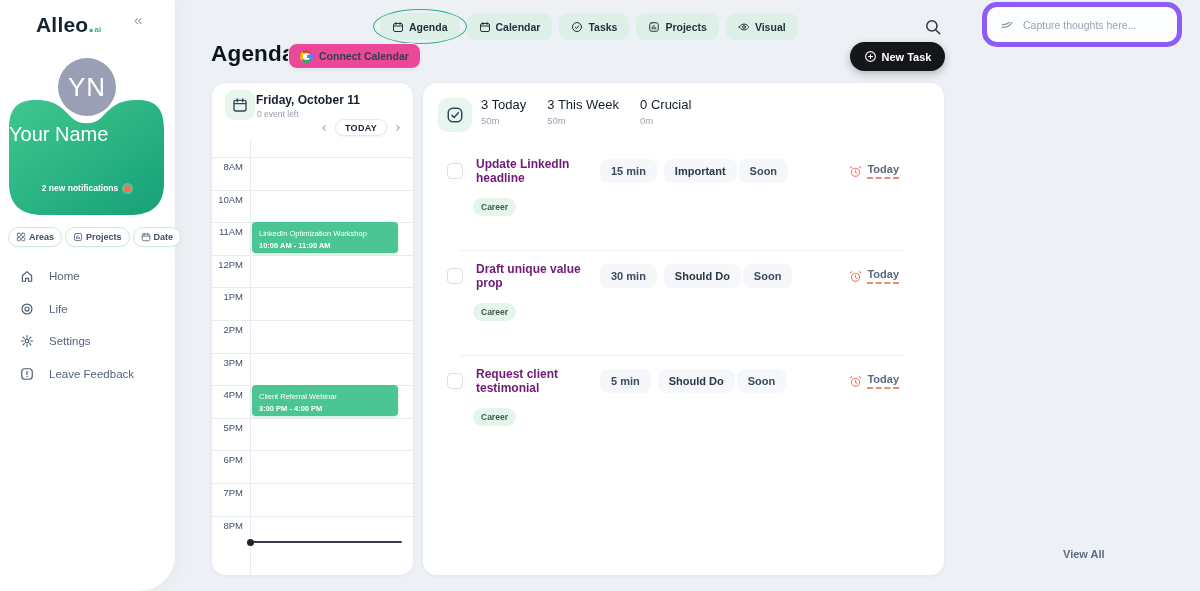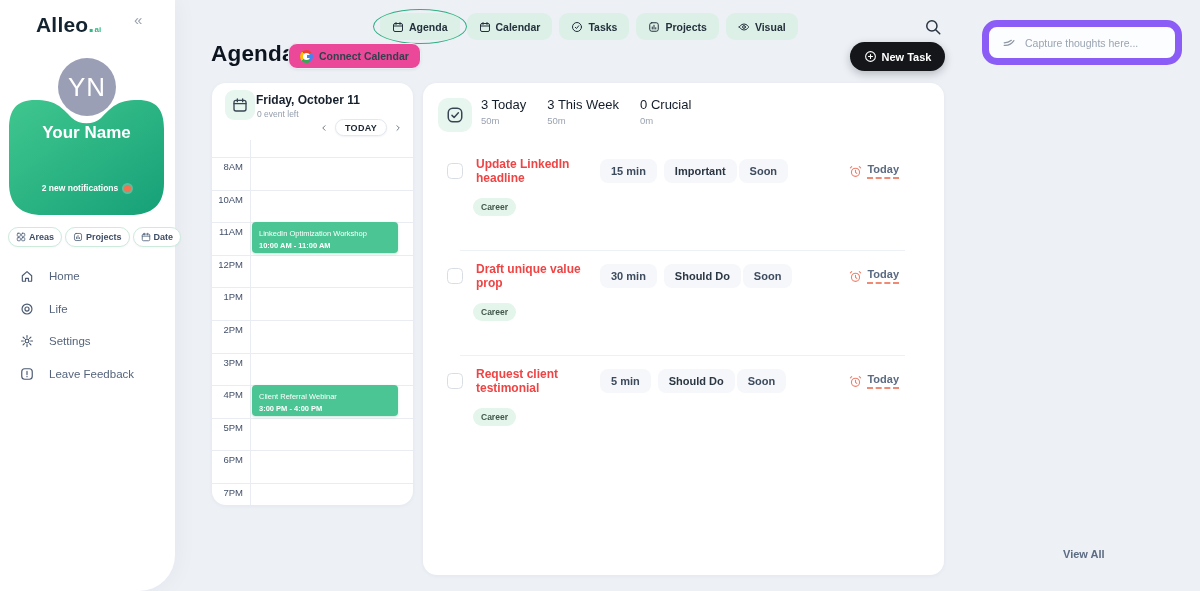--- a/index.html
+++ b/index.html
@@ -12,21 +12,21 @@
 
   
   .sidebar { position:absolute; left:0; top:0; width:175px; height:591px; background:#fff; border-radius:0 0 36px 0; box-shadow:0 0 24px rgba(15,30,60,.05); }
   .logo { position:absolute; left:36px; top:13px; font-size:21px; font-weight:700; color:#132430; letter-spacing:.2px; }
   .logo .dot { color:#2fb984; }
   .logo .suffix { font-size:8px; color:#2fb984; font-weight:600; }
   .collapse-btn { position:absolute; left:134px; top:11px; font-size:15px; color:#99a1ad; cursor:pointer; }
   .avatar { position:absolute; left:58px; top:58px; width:58px; height:58px; border-radius:50%; background:#9b9fb6; color:#fff; display:flex; align-items:center; justify-content:center; font-size:26px; font-weight:300; letter-spacing:1px; z-index:3; }
   .user-card { position:absolute; left:9px; top:87px; width:155px; height:128px; z-index:2; }
   .user-card svg.card-bg { position:absolute; inset:0; width:155px; height:128px; }
-  .user-name { position:absolute; left:0; right:0; top:36px; text-align:center; color:#fff; font-size:17px; font-weight:700; z-index:4; }
+  .user-name { position:absolute; left:0; right:0; top:36px; text-align:left; color:#fff; font-size:20px; font-weight:400; z-index:4; }
   .notif-row { position:absolute; left:0; right:0; top:96px; display:flex; align-items:center; justify-content:center; gap:6px; z-index:4; cursor:pointer; }
   .notif-text { color:#fff; font-size:8.5px; font-weight:600; }
   .notif-dot { width:7px; height:7px; border-radius:50%; background:#f5714f; box-shadow:0 0 0 2px rgba(255,255,255,.25); }
   .chip-row { position:absolute; left:8px; top:227px; width:160px; display:flex; gap:3px; }
   .chip { display:flex; align-items:center; gap:3px; background:#fff; border:1px solid #cdeadd; border-radius:13px; padding:4px 7px; font-size:9px; font-weight:600; color:#3f4e66; cursor:pointer; box-shadow:0 1px 2px rgba(20,40,60,.04); }
   .chip .icon { width:10px; height:10px; color:#51627b; }
   .side-nav { position:absolute; left:20px; top:260px; width:140px; }
   .side-nav-item { display:flex; align-items:center; gap:15px; height:32.5px; color:#55647c; font-size:11.5px; font-weight:500; cursor:pointer; }
   .side-nav-item .icon { width:14px; height:14px; color:#4b5a72; }
 
@@ -34,29 +34,29 @@
   .topnav { position:absolute; left:380px; top:13px; display:flex; gap:7px; }
   .tab-pill { position:relative; display:flex; align-items:center; gap:5px; height:27px; padding:0 12px; background:#dcf0e7; border-radius:9px; font-size:10.5px; font-weight:600; color:#24303c; cursor:pointer; }
   .tab-pill .icon { width:12px; height:12px; }
   .tab-pill.active::after { content:""; position:absolute; inset:-4px -7px; border:1.5px solid #2fb181; border-radius:50%; pointer-events:none; }
   .page-title { position:absolute; left:211px; top:41px; font-size:22.5px; font-weight:800; color:#0c141f; letter-spacing:.2px; }
   .connect-btn { position:absolute; left:288px; top:43px; height:26px; display:flex; align-items:center; gap:6px; padding:0 11px; background:#ec4899; border:1px solid #eceff4; border-radius:9px; box-shadow:0 1px 3px rgba(20,40,70,.07); font-size:10.5px; font-weight:600; color:#333f4d; cursor:pointer; }
   .g-icon { position:relative; width:13px; height:13px; border-radius:50%; background:conic-gradient(from -40deg,#ea4335 0 90deg,#4285f4 90deg 180deg,#34a853 180deg 270deg,#fbbc05 270deg 360deg); }
   .g-icon::before { content:""; position:absolute; inset:3px; background:#fff; border-radius:50%; }
   .g-icon::after { content:""; position:absolute; right:0; top:5px; width:6px; height:3px; background:#4285f4; }
   .search-btn { position:absolute; left:924px; top:18px; width:18px; height:18px; color:#2a3440; cursor:pointer; }
-  .capture-box { position:absolute; left:982px; top:20px; width:200px; height:45px; background:#fcfdfe; border:7px solid #8b5cf6; border-radius:15px; display:flex; align-items:center; gap:8px; padding:0 13px; }
+  .capture-box { position:absolute; left:982px; top:2px; width:200px; height:45px; background:#fcfdfe; border:5px solid #8b5cf6; border-radius:15px; display:flex; align-items:center; gap:8px; padding:0 13px; }
   .capture-box .icon { width:15px; height:15px; color:#8d97a6; }
   .capture-box input { border:none; outline:none; background:transparent; width:150px; font-family:inherit; font-size:10.5px; color:#39434f; }
   .capture-box input::placeholder { color:#9aa4b2; }
   .newtask-btn { position:absolute; left:850px; top:42px; width:95px; height:29px; background:#141619; border-radius:15px; display:flex; align-items:center; justify-content:center; gap:5px; color:#fff; font-size:11px; font-weight:700; cursor:pointer; box-shadow:0 3px 8px rgba(10,15,25,.25); }
   .newtask-btn .icon { width:13px; height:13px; stroke-width:1.8; }
 
   
-  .cal-card { position:absolute; left:212px; top:83px; width:201px; height:422px; background:#fff; border-radius:14px; box-shadow:0 1px 4px rgba(20,40,70,.05); overflow:hidden; }
+  .cal-card { position:absolute; left:212px; top:83px; width:201px; height:492px; background:#fff; border-radius:14px; box-shadow:0 1px 4px rgba(20,40,70,.05); overflow:hidden; }
   .cal-icon-box { position:absolute; left:13px; top:7px; width:30px; height:30px; background:#e7f6ef; border-radius:9px; display:flex; align-items:center; justify-content:center; color:#3a4554; }
   .cal-icon-box .icon { width:16px; height:16px; }
   .cal-date { position:absolute; left:44px; top:10px; font-size:12px; font-weight:700; color:#16202c; }
   .cal-eventsleft { position:absolute; left:45px; top:26px; font-size:8.5px; color:#939dab; }
   .cal-nav { position:absolute; right:10px; top:36px; display:flex; align-items:center; gap:6px; }
   .cal-chev { width:10px; height:10px; color:#53606f; cursor:pointer; }
   .today-btn { height:17px; display:flex; align-items:center; padding:0 9px; background:#fff; border:1px solid #e4e8ee; border-radius:9px; box-shadow:0 1px 2px rgba(20,40,70,.06); font-size:9px; font-weight:700; color:#1a2430; letter-spacing:.3px; cursor:pointer; }
   .allday-row { position:absolute; left:0; top:57px; width:201px; height:17px; }
   .allday-label { position:absolute; left:0; top:1px; width:38px; text-align:right; padding-right:7px; font-size:10px; color:#42506a; }
   .hour-rows { position:absolute; left:0; top:74px; width:201px; }
@@ -72,21 +72,21 @@
   
   .tasks-card { position:absolute; left:423px; top:83px; width:521px; height:492px; background:#fff; border-radius:14px; box-shadow:0 1px 4px rgba(20,40,70,.05); }
   .ts-icon-box { position:absolute; left:15px; top:15px; width:34px; height:34px; background:#e7f6ef; border-radius:10px; display:flex; align-items:center; justify-content:center; color:#3a4554; }
   .ts-icon-box .icon { width:18px; height:18px; }
   .ts-stats { position:absolute; left:58px; top:14px; display:flex; gap:21px; }
   .ts-stat .l1 { font-size:13px; font-weight:400; color:#141e2a; }
   .ts-stat .l2 { margin-top:3px; font-size:9.5px; color:#9aa3b1; }
   .task-row { position:absolute; left:24px; right:24px; }
   .task-main { display:flex; align-items:center; }
   .task-check { width:16px; height:16px; border:1.5px solid #d9dee5; border-radius:4.5px; background:#fff; cursor:pointer; flex:0 0 auto; }
-  .task-title { width:124px; margin-left:13px; font-size:12px; font-weight:600; color:#ef4444; cursor:pointer; }
+  .task-title { width:124px; margin-left:13px; font-size:12px; font-weight:600; color:#701a75; cursor:pointer; }
   .pill { background:#f5f7fa; border-radius:8px; padding:6px 11px; font-size:11px; font-weight:700; color:#3d4b5e; cursor:pointer; white-space:nowrap; }
   .pill.prio { margin-left:7px; color:#2c3744; }
   .pill.when { margin-left:2px; }
   .task-due { margin-left:auto; margin-right:21px; display:flex; align-items:center; gap:5px; cursor:pointer; }
   .task-due .icon { width:13px; height:13px; color:#ed7f6c; stroke-width:2.2; }
   .due-label { font-size:11px; font-weight:600; color:#5a6a80; border-bottom:2px dashed #ef8a74; padding-bottom:2px; }
   .task-tagline { margin-top:11px; margin-left:26px; }
   .tag { display:inline-block; background:#e4f5eb; color:#43584c; font-size:8.5px; font-weight:600; padding:4px 8px; border-radius:10px; cursor:pointer; }
   .task-sep { position:absolute; left:37px; right:39px; height:1px; background:#edf0f4; }
   .view-all { position:absolute; left:1063px; top:548px; font-size:11px; font-weight:600; color:#5b6b82; cursor:pointer; }

